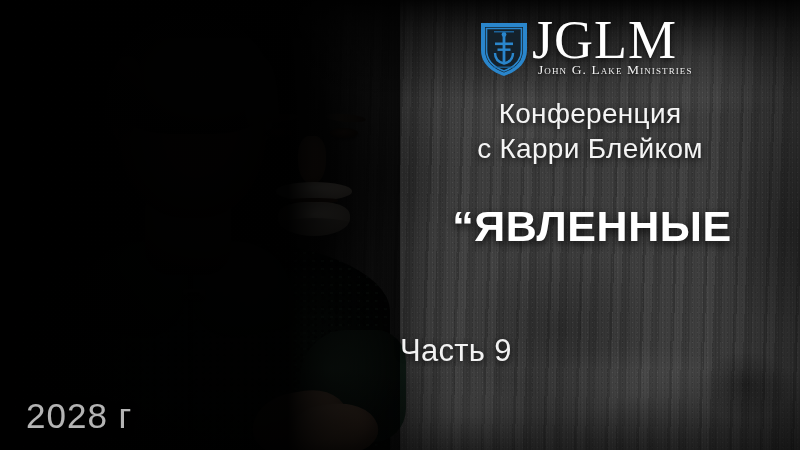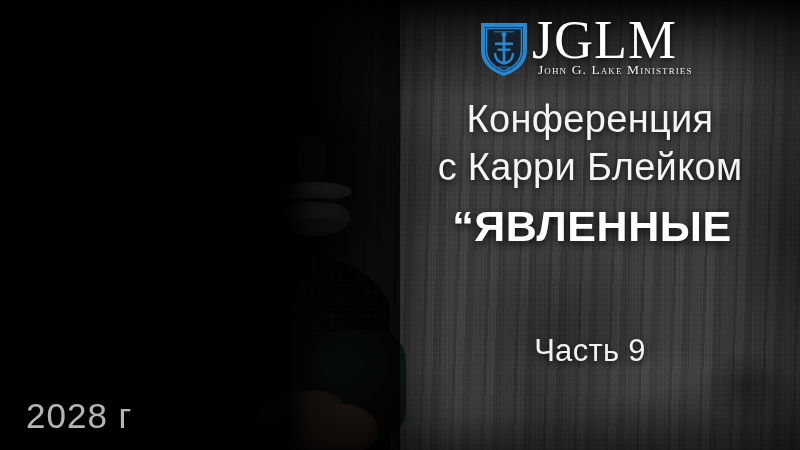--- a/index.html
+++ b/index.html
@@ -246,35 +246,35 @@
     color:#f2f2f2; margin-top:-4px; margin-left:6px;
     font-variant:small-caps;
     text-shadow:0 1px 3px rgba(0,0,0,.8);
     text-align:right;
   }
 
   
   #conf{
     position:absolute; left:400px; top:96px; width:380px;
     text-align:center; color:#f4f4f4;
-    font-size:38px; line-height:1.26; font-weight:400;
+    font-size:28px; line-height:1.26; font-weight:400;
     letter-spacing:.3px;
     text-shadow:0 2px 7px rgba(0,0,0,.8);
   }
   #maintitle{
     position:absolute; left:392px; top:200px; width:400px;
     text-align:center; color:#ffffff;
     font-size:43px; line-height:1.24; font-weight:bold;
     letter-spacing:.6px;
     text-shadow:0 3px 9px rgba(0,0,0,.85);
   }
   #maintitle .ln{ display:block; white-space:nowrap; }
   #part{
     position:absolute; left:400px; top:333px; width:380px;
-    text-align:center; color:#f2f2f2;
+    text-align:left; color:#f2f2f2;
     font-size:31px; font-weight:400; letter-spacing:.3px;
     text-shadow:0 2px 7px rgba(0,0,0,.8);
   }
   #year{
     position:absolute; left:26px; top:396px;
     color:rgba(225,225,225,.80);
     font-size:35px; font-weight:400; letter-spacing:1px;
     text-shadow:0 2px 8px rgba(0,0,0,.9);
   }
 </style>

